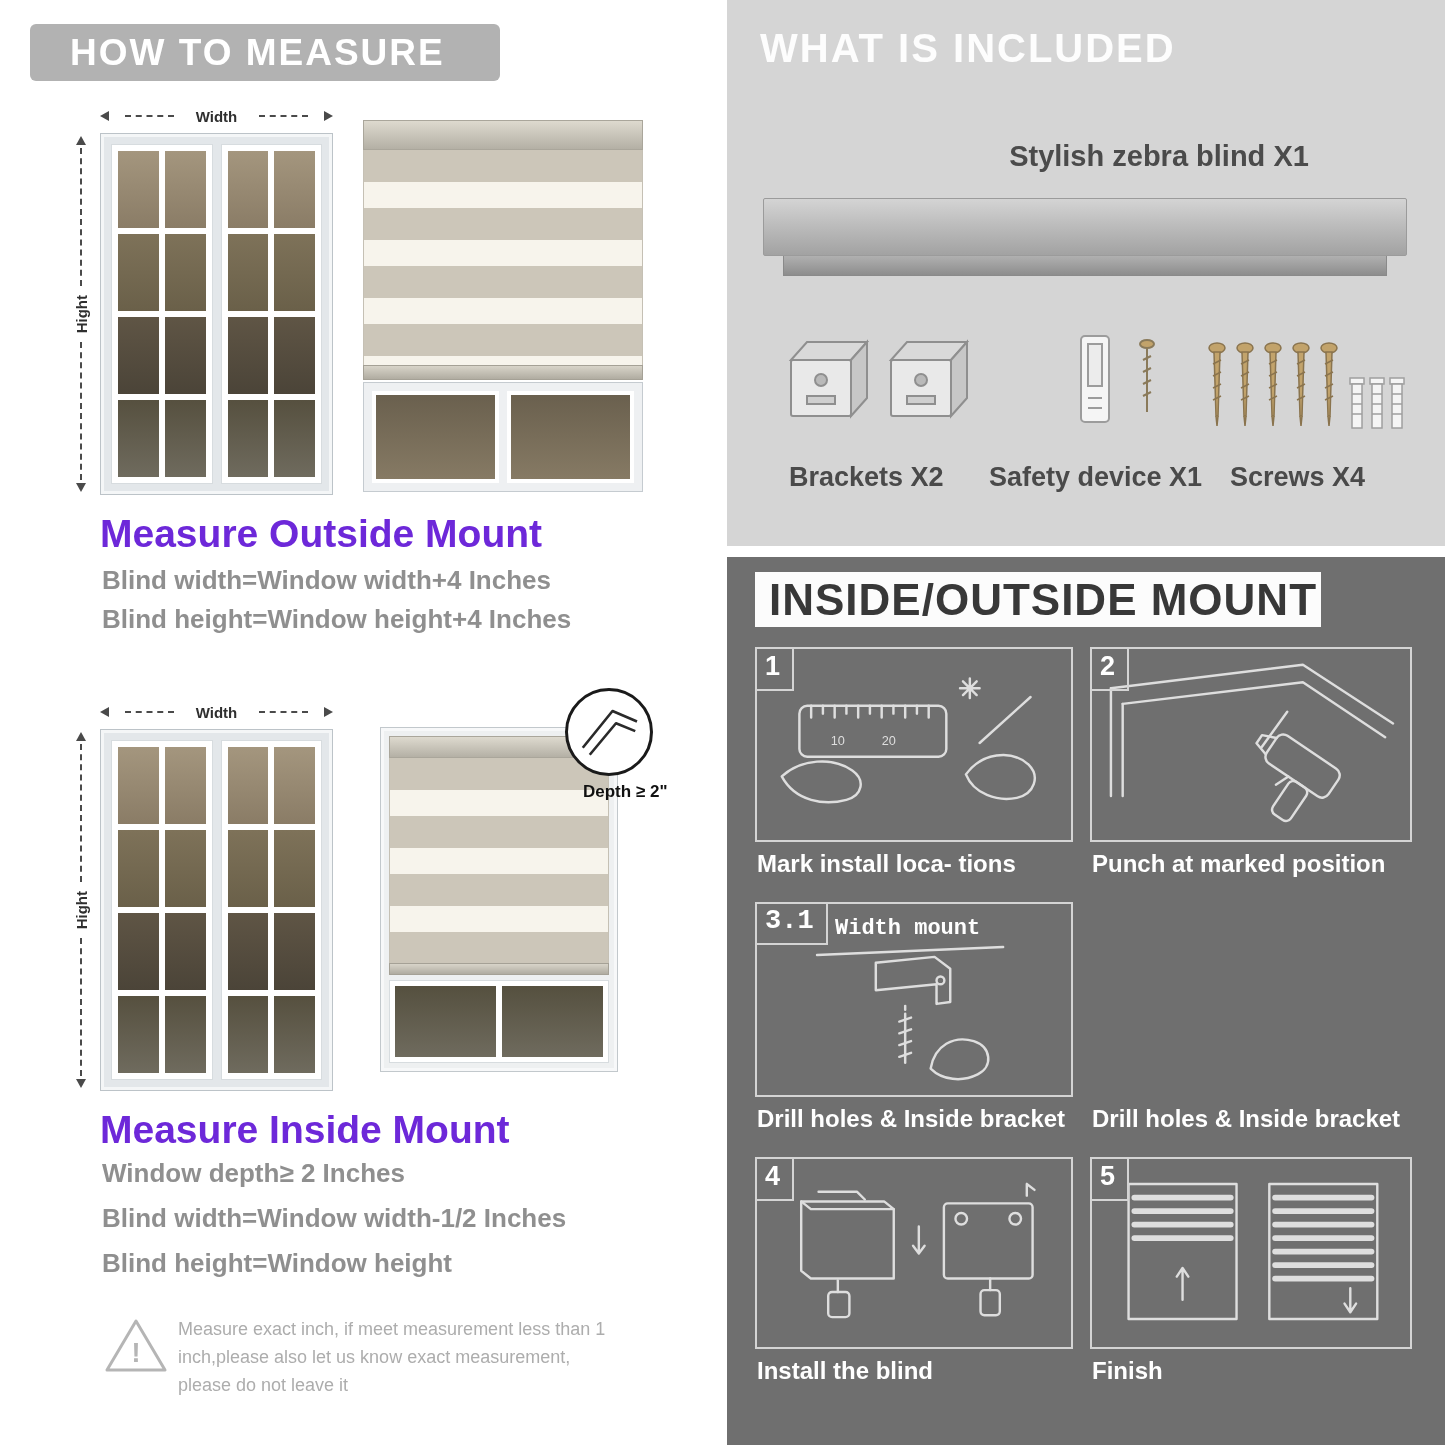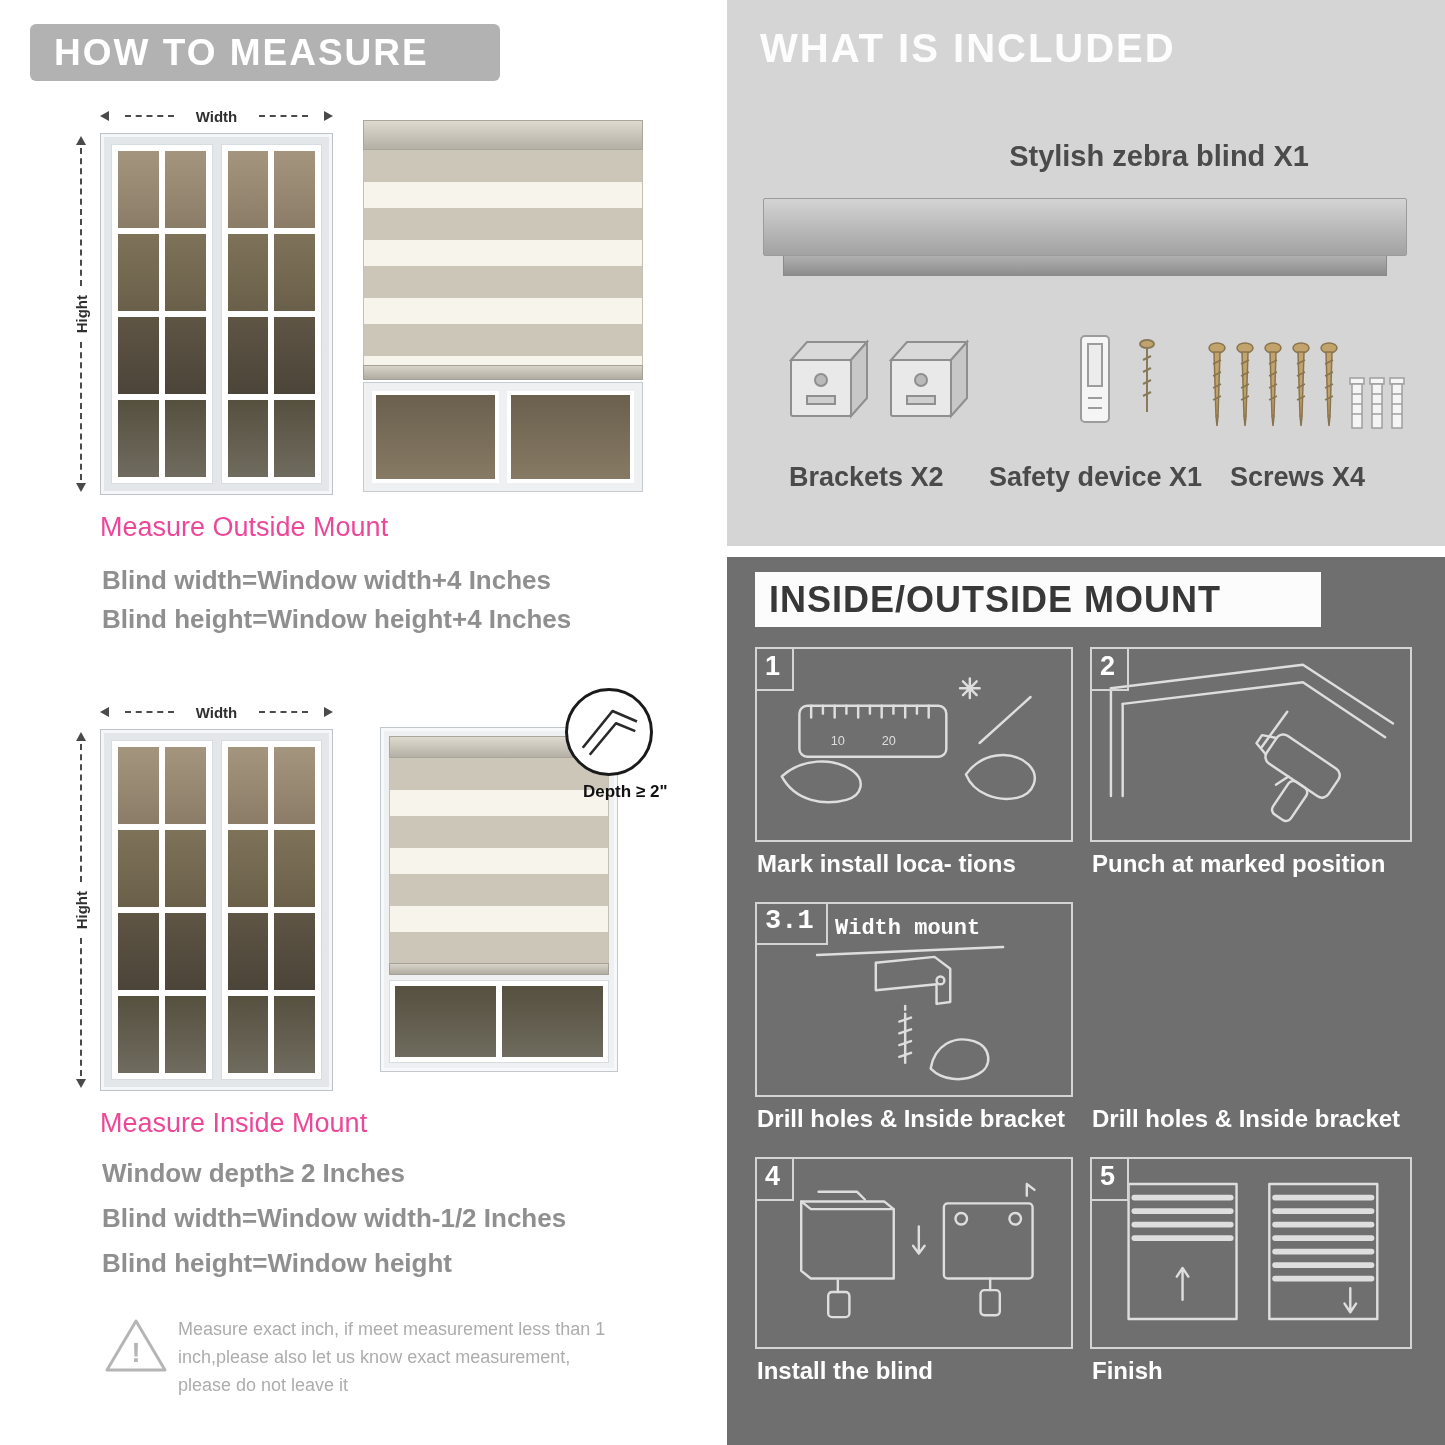--- a/index.html
+++ b/index.html
@@ -3,21 +3,21 @@
 <meta charset="utf-8">
 <style>
   * { margin:0; padding:0; box-sizing:border-box; }
   html,body { background:#fff; }
   body { font-family:"Liberation Sans", sans-serif; }
   .page { position:relative; width:1445px; height:1445px; background:#fff; overflow:hidden; }
 
   
   .htm-header { position:absolute; left:30px; top:24px; width:470px; height:57px;
     background:#b2b2b2; border-radius:6px; color:#fff; font-size:37px; font-weight:bold;
-    letter-spacing:2px; line-height:57px; padding-left:24px; }
+    letter-spacing:2px; line-height:57px; padding-left:40px; }
 
   .measure-h { position:absolute; display:flex; align-items:center; gap:16px; height:16px; }
   .measure-h .line { flex:1; border-top:2px dashed #4a4a4a; height:0; }
   .measure-h .mlabel { font-size:15px; font-weight:bold; color:#2f2f2f; padding:0 6px; white-space:nowrap; }
   .arrow { width:0; height:0; border-style:solid; flex:none; }
   .arrow.left  { border-width:5px 9px 5px 0; border-color:transparent #4a4a4a transparent transparent; }
   .arrow.right { border-width:5px 0 5px 9px; border-color:transparent transparent transparent #4a4a4a; }
   .arrow.up    { border-width:0 5px 9px 5px; border-color:transparent transparent #4a4a4a transparent; }
   .arrow.down  { border-width:9px 5px 0 5px; border-color:#4a4a4a transparent transparent transparent; }
 
@@ -51,21 +51,21 @@
   .win-blind .bbody { height:205px; flex:none; }
   .win-blind .rail-bottom { height:12px; flex:none; }
   .wb-glass { flex:1; margin-top:5px; background:#fff; border:1px solid #d7dcdf; padding:5px; display:flex; gap:6px; }
   .wb-pane { flex:1; background:linear-gradient(180deg,#55503f,#6f6b5e); }
 
   .depth-circle { position:absolute; left:565px; top:688px; width:88px; height:88px;
     border:3px solid #1a1a1a; border-radius:50%; background:#fff; z-index:5;
     display:flex; align-items:center; justify-content:center; }
   .depth-label { position:absolute; left:583px; top:782px; font-size:17px; font-weight:bold; color:#111; z-index:5; }
 
-  .section-title { position:absolute; font-size:27px; font-weight:normal; color:#ec4899; }
+  .section-title { position:absolute; font-size:39px; font-weight:bold; color:#6d28d9; }
   .formula { position:absolute; font-size:26px; font-weight:bold; color:#8f8f8f; }
 
   .warning-icon { position:absolute; left:103px; top:1315px; }
   .warning-text { position:absolute; left:178px; top:1316px; width:448px;
     font-size:18px; font-weight:500; color:#adadad; line-height:1.55; }
 
   
   .included { position:absolute; left:727px; top:0; width:864px; height:546px; background:#d5d5d5; }
   .inc-header { position:absolute; left:33px; top:26px; font-size:40px; font-weight:bold; color:#fdfdfd; letter-spacing:2px; }
   .inc-blind-label { position:absolute; top:140px; left:0; width:100%; text-align:center;
@@ -75,21 +75,21 @@
     border:1px solid #9b9b9b; border-radius:2px; }
   .headrail-lower { position:absolute; left:56px; top:256px; width:604px; height:20px;
     background:linear-gradient(180deg,#b0b0b0,#8d8d8d); border:1px solid #8a8a8a; border-top:none; }
   .inc-icon { position:absolute; }
   .inc-item-label { position:absolute; top:462px; font-size:27px; font-weight:bold; color:#4a4a4a; }
   .il1 { left:62px; } .il2 { left:262px; } .il3 { left:503px; }
 
   
   .mount { position:absolute; left:727px; top:557px; width:718px; height:888px; background:#6f6f6f; }
   .mount-header { position:absolute; left:28px; top:15px; width:566px; height:55px; background:#fcfcfc;
-    font-size:36px; font-weight:bold; color:#383838; line-height:55px; padding-left:14px; letter-spacing:1px; }
+    font-size:44px; font-weight:bold; color:#383838; line-height:55px; padding-left:14px; letter-spacing:1px; }
   .step { position:absolute; border:2px solid #d4d4d4; }
   .step .num { position:absolute; top:-2px; left:-2px; padding:4px 12px 7px 10px;
     border-right:2px solid #d4d4d4; border-bottom:2px solid #d4d4d4;
     font-size:27px; font-weight:bold; color:#fff; z-index:2; }
   .step .step-title { position:absolute; top:12px; left:78px; font-size:22px; font-weight:bold; color:#fff; z-index:2; }
   .step svg { position:absolute; left:0; top:0; width:100%; height:100%; }
   .step-caption { position:absolute; font-size:24px; font-weight:bold; color:#fff; white-space:nowrap; }
 
   .s1 { left:28px;  top:90px;  width:318px; height:195px; }
   .s2 { left:363px; top:90px;  width:322px; height:195px; }

